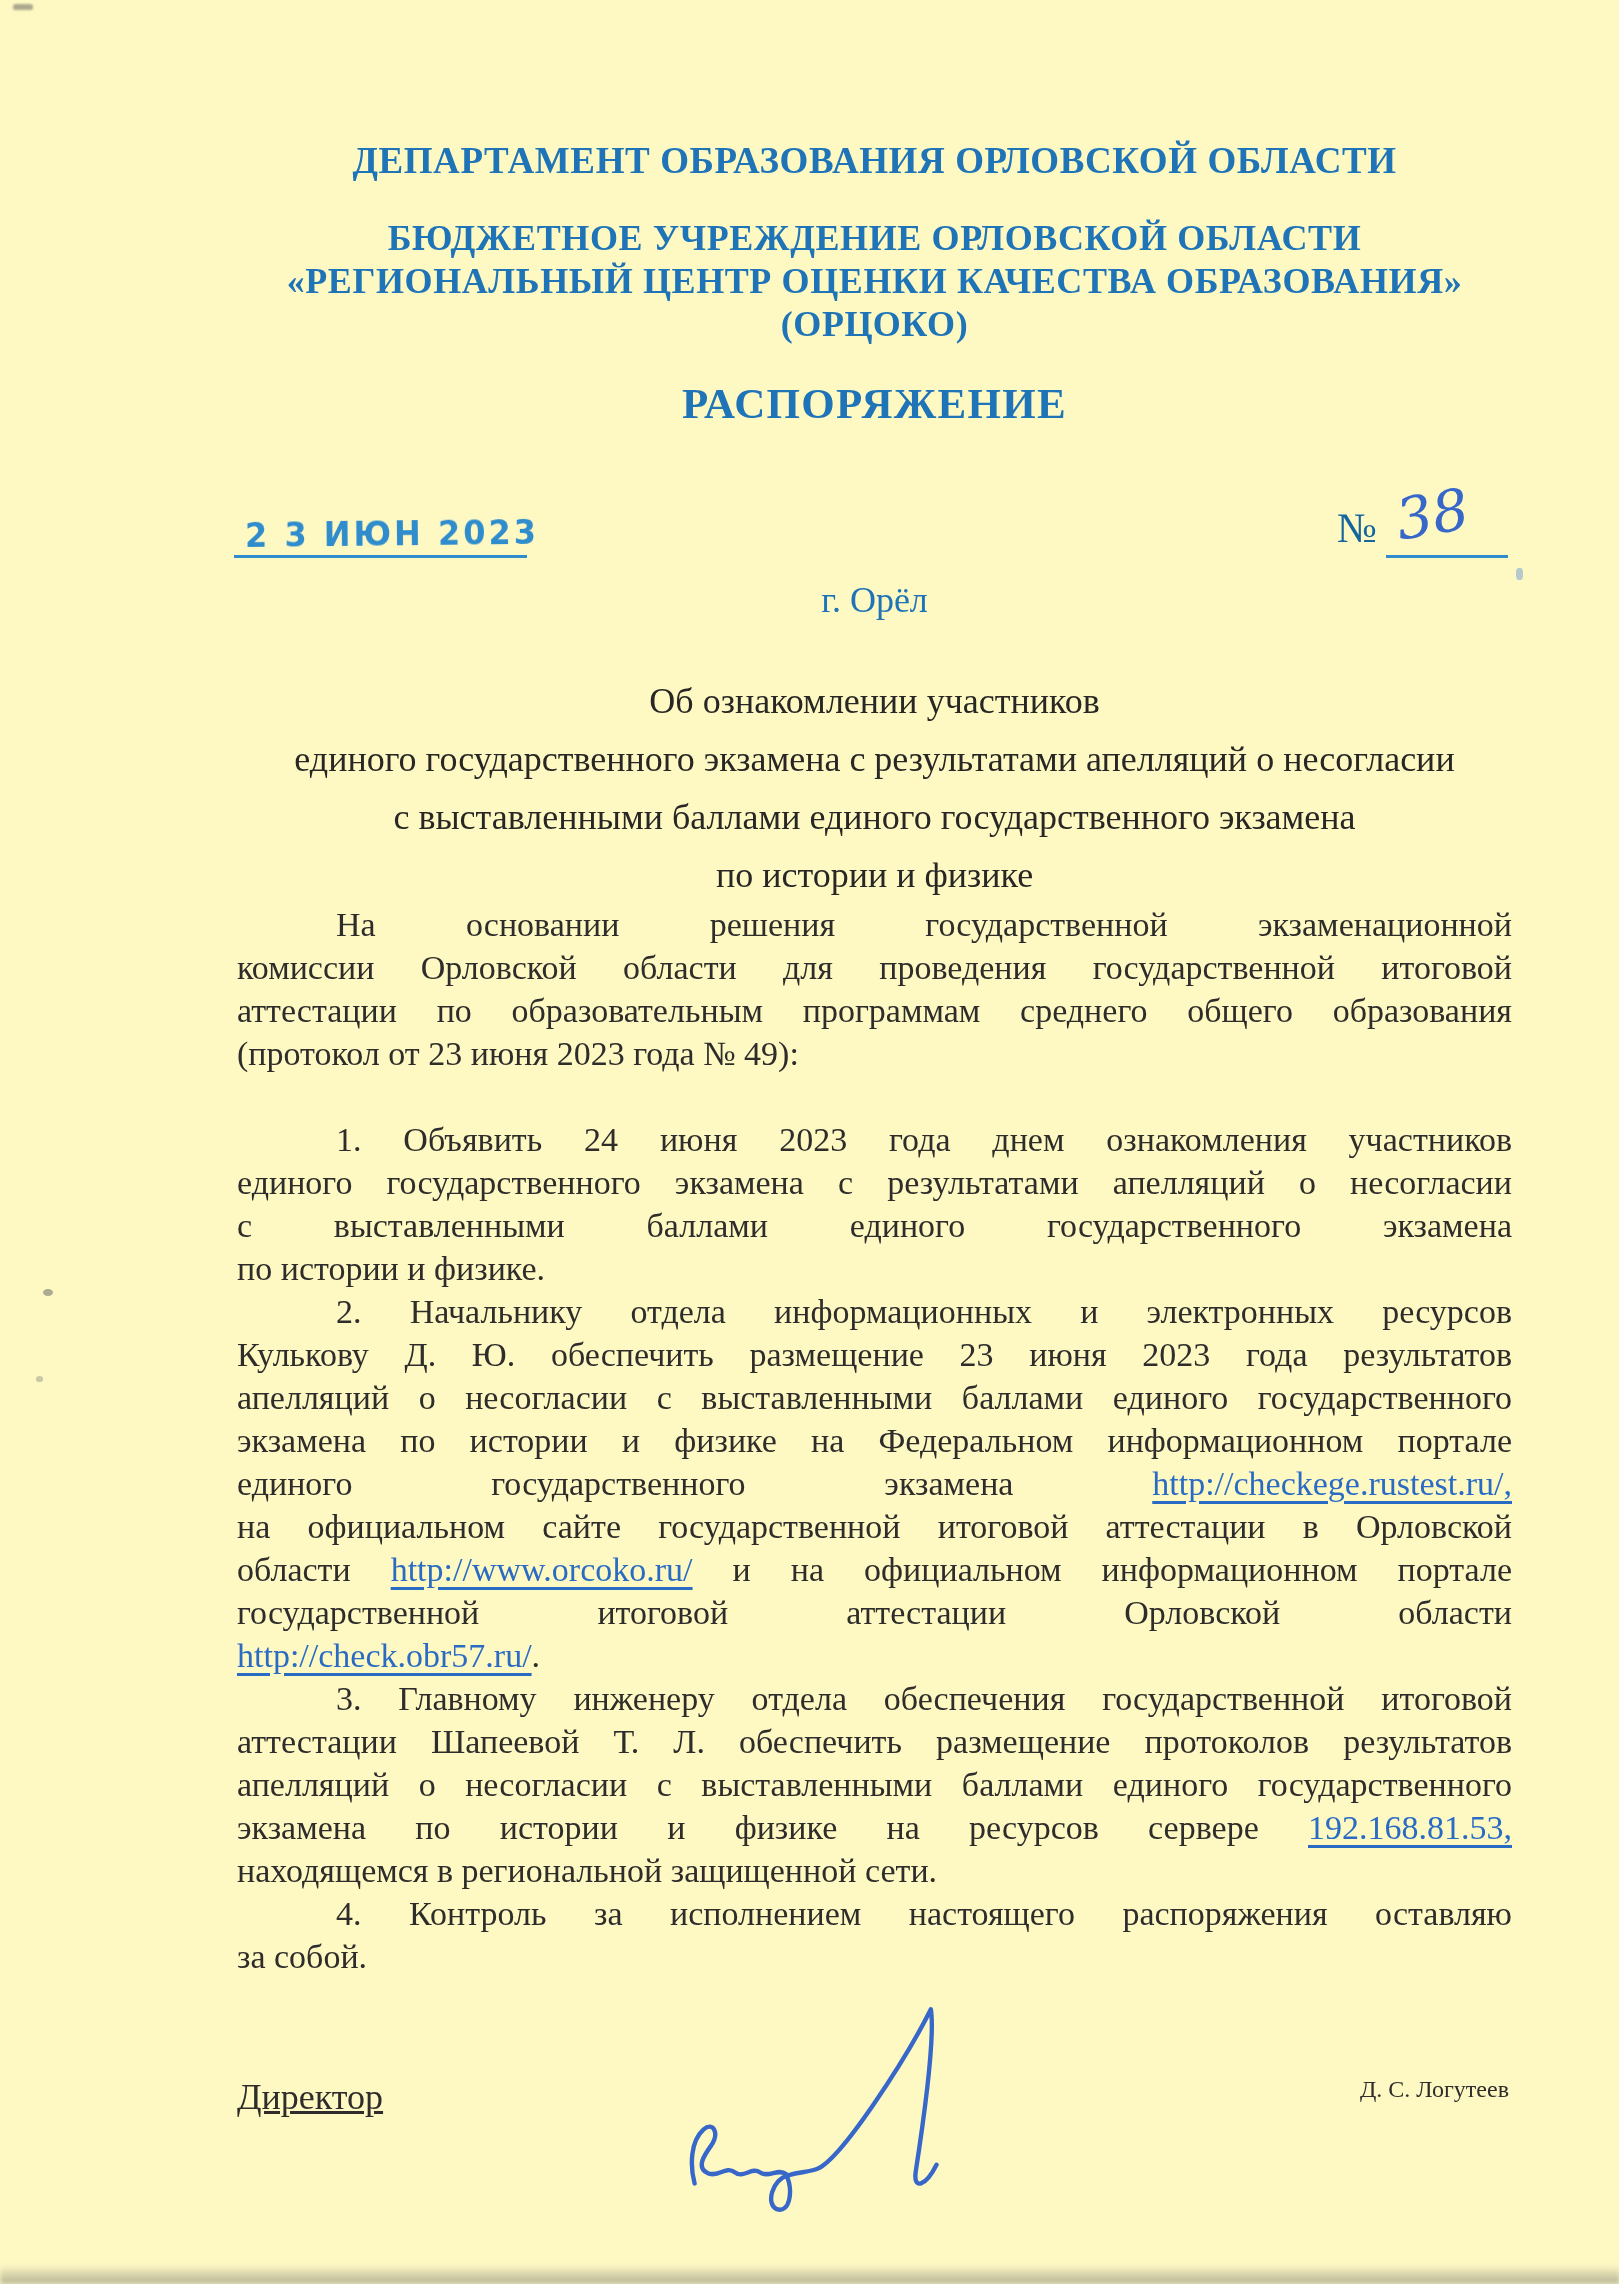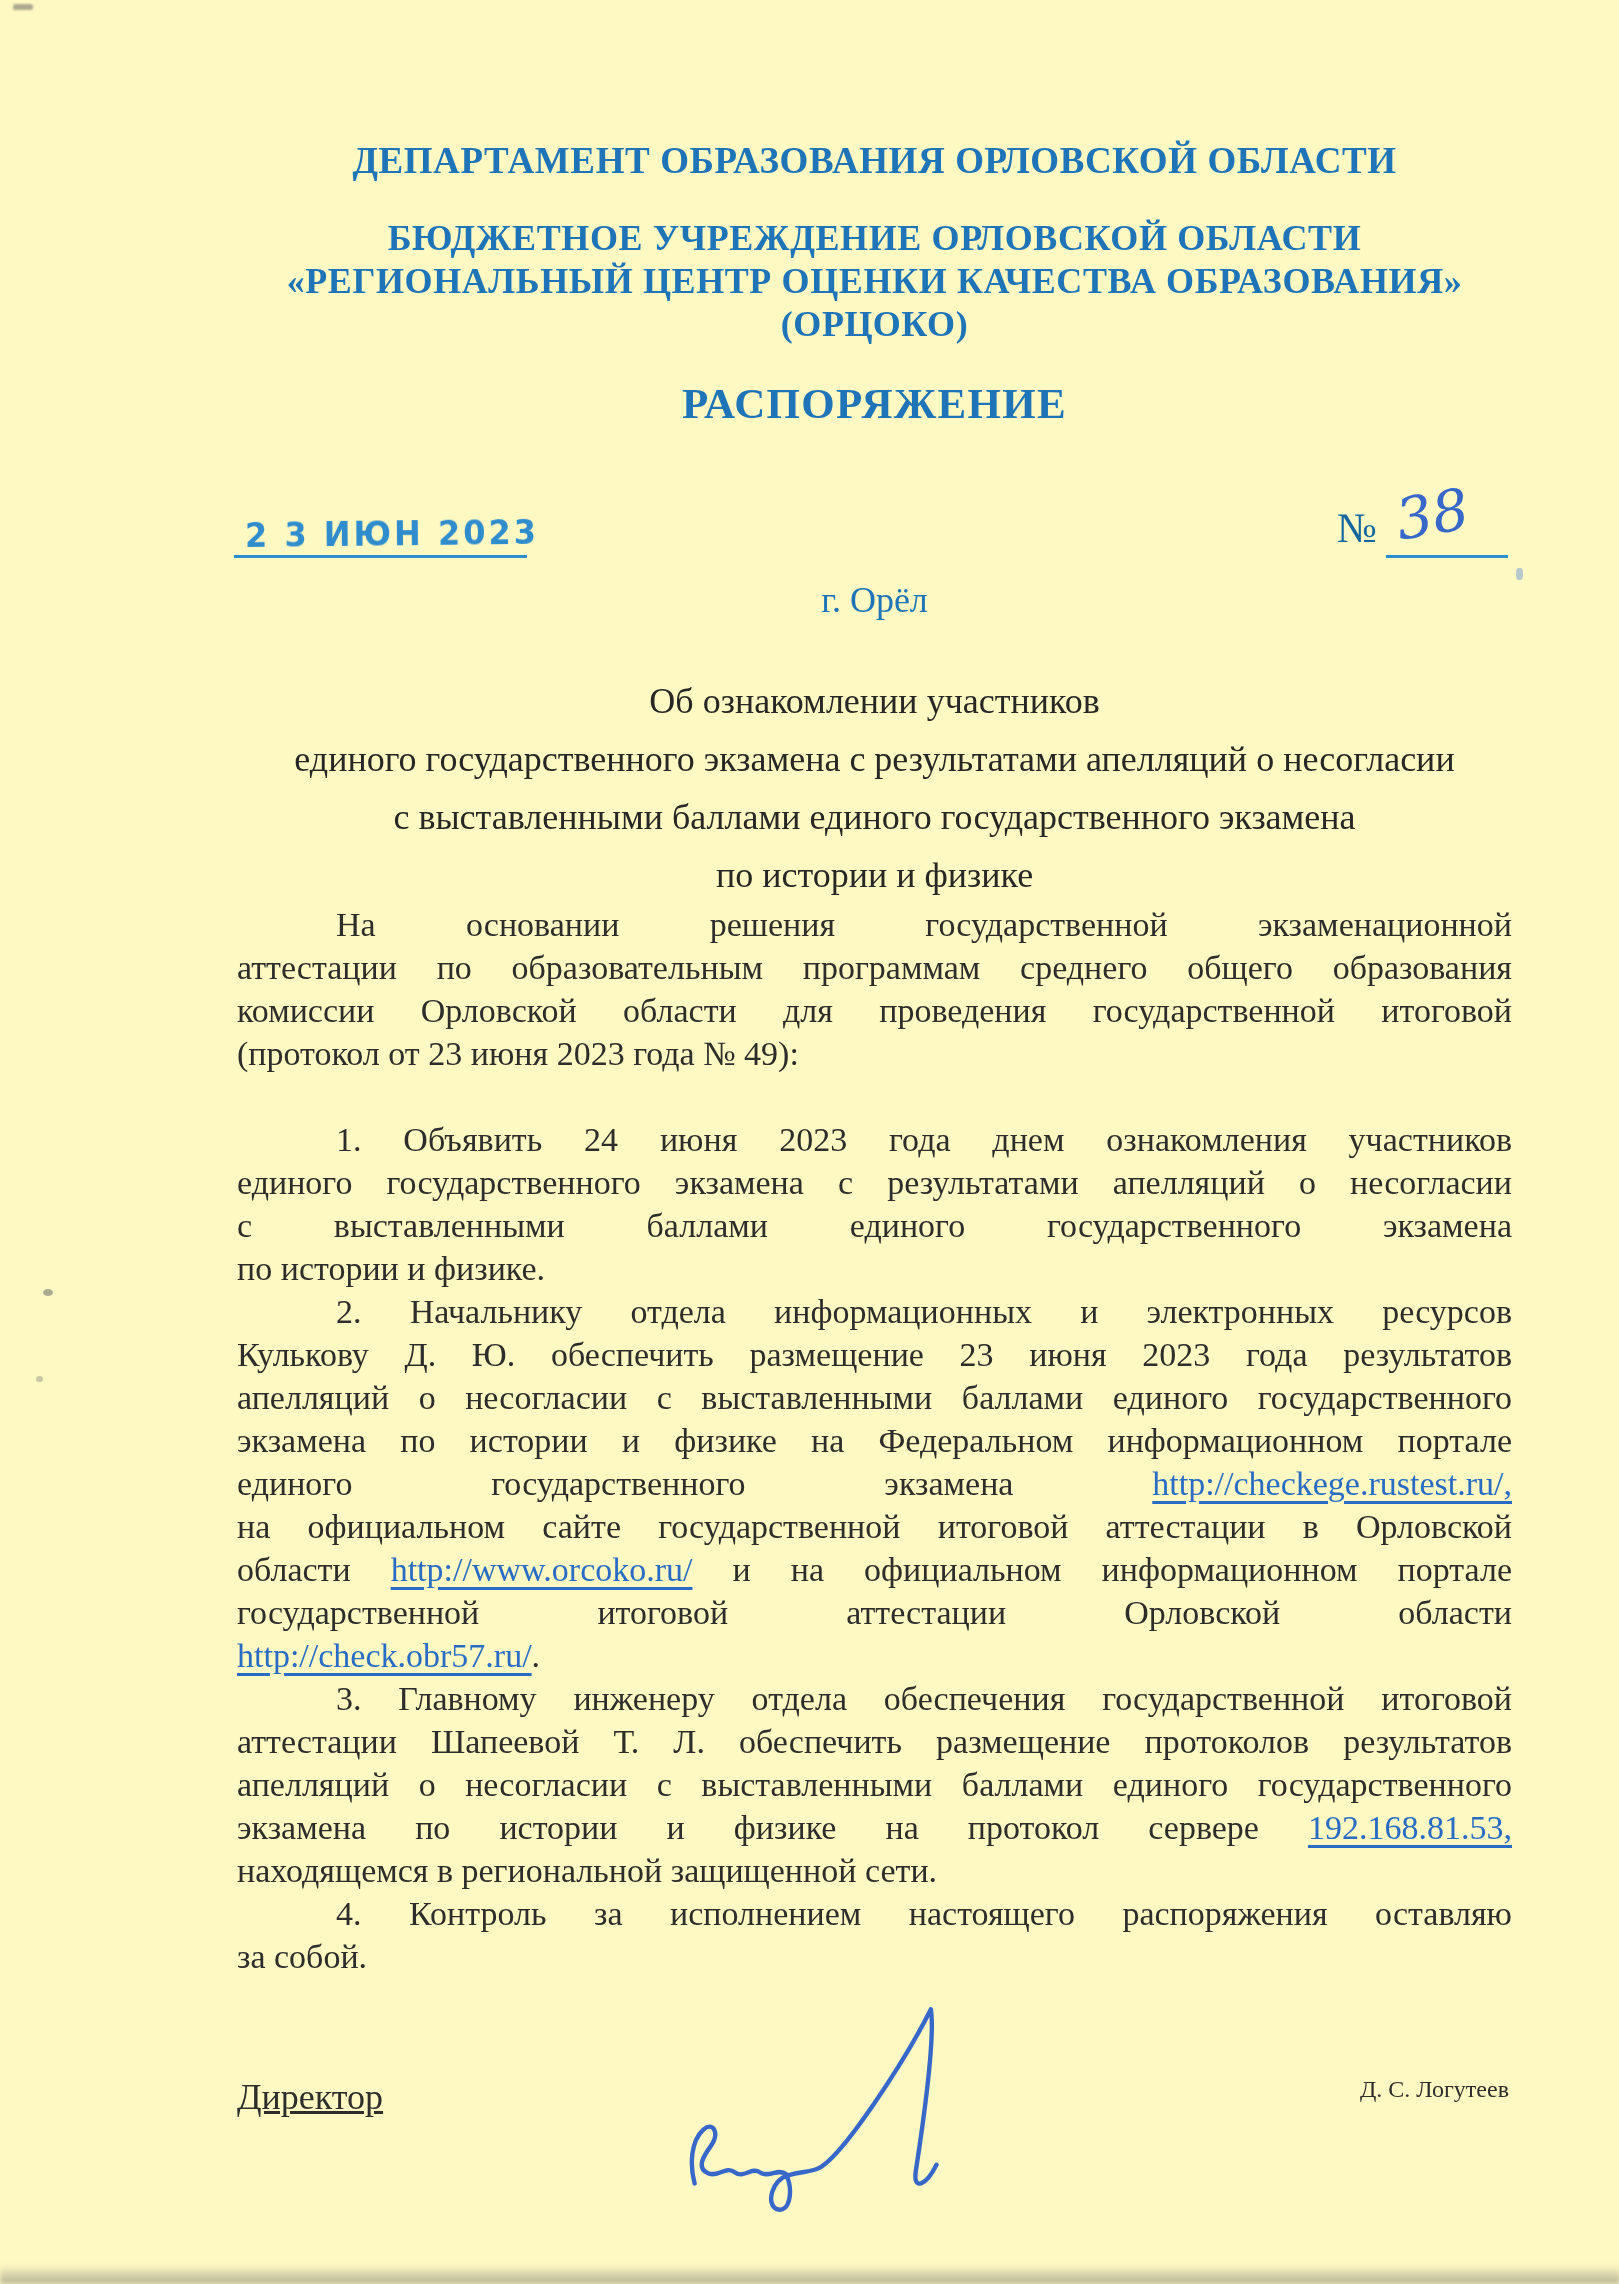--- a/index.html
+++ b/index.html
@@ -81,22 +81,22 @@
 
   <div class="center-col titleblock">
     <div>Об ознакомлении участников</div>
     <div>единого государственного экзамена с результатами апелляций о несогласии</div>
     <div>с выставленными баллами единого государственного экзамена</div>
     <div>по истории и физике</div>
   </div>
 
   <div class="bodyblock">
     <div class="bl ind">На основании решения государственной экзаменационной</div>
+    <div class="bl">комиссии Орловской области для проведения государственной итоговой</div>
     <div class="bl">аттестации по образовательным программам среднего общего образования</div>
-    <div class="bl">комиссии Орловской области для проведения государственной итоговой</div>
     <div class="bl last">(протокол от 23 июня 2023 года № 49):</div>
 
     <div class="spacer"></div>
 
     <div class="bl ind">1. Объявить 24 июня 2023 года днем ознакомления участников</div>
     <div class="bl">единого государственного экзамена с результатами апелляций о несогласии</div>
     <div class="bl">с выставленными баллами единого государственного экзамена</div>
     <div class="bl last">по истории и физике.</div>
 
     <div class="bl ind">2. Начальнику отдела информационных и электронных ресурсов</div>
@@ -105,21 +105,21 @@
     <div class="bl">экзамена по истории и физике на Федеральном информационном портале</div>
     <div class="bl"><span>единого государственного экзамена</span> <span class="lnk">http://checkege.rustest.ru/,</span></div>
     <div class="bl">на официальном сайте государственной итоговой аттестации в Орловской</div>
     <div class="bl"><span>области</span> <span class="lnk">http://www.orcoko.ru/</span> <span>и на официальном информационном портале</span></div>
     <div class="bl">государственной итоговой аттестации Орловской области</div>
     <div class="bl last"><span class="lnk">http://check.obr57.ru/</span><span>.</span></div>
 
     <div class="bl ind">3. Главному инженеру отдела обеспечения государственной итоговой</div>
     <div class="bl">аттестации Шапеевой Т. Л. обеспечить размещение протоколов результатов</div>
     <div class="bl">апелляций о несогласии с выставленными баллами единого государственного</div>
-    <div class="bl"><span>экзамена по истории и физике на протокол сервере</span> <span class="lnk">192.168.81.53,</span></div>
+    <div class="bl"><span>экзамена по истории и физике на ресурсов сервере</span> <span class="lnk">192.168.81.53,</span></div>
     <div class="bl last">находящемся в региональной защищенной сети.</div>
 
     <div class="bl ind">4. Контроль за исполнением настоящего распоряжения оставляю</div>
     <div class="bl last">за собой.</div>
   </div>
 
   <div class="sigrole">Директор</div>
   <svg class="sigsvg" width="376" height="234" viewBox="0 0 600 360" fill="none">
     <path d="M 68,318
              C 60,288 62,250 82,232

